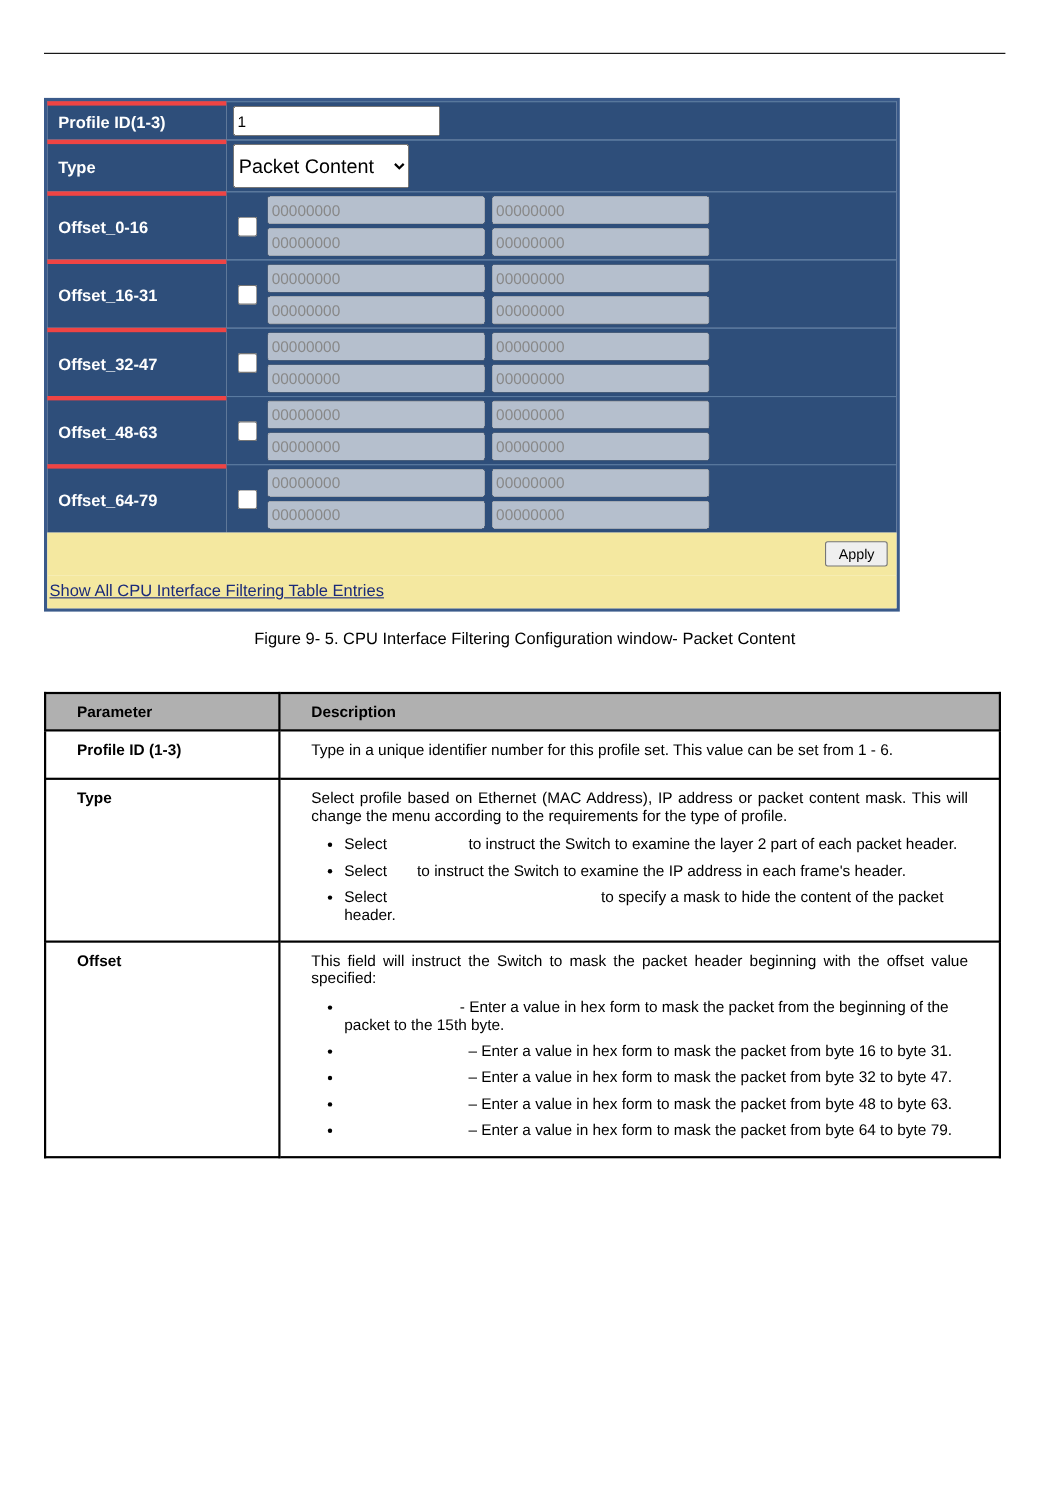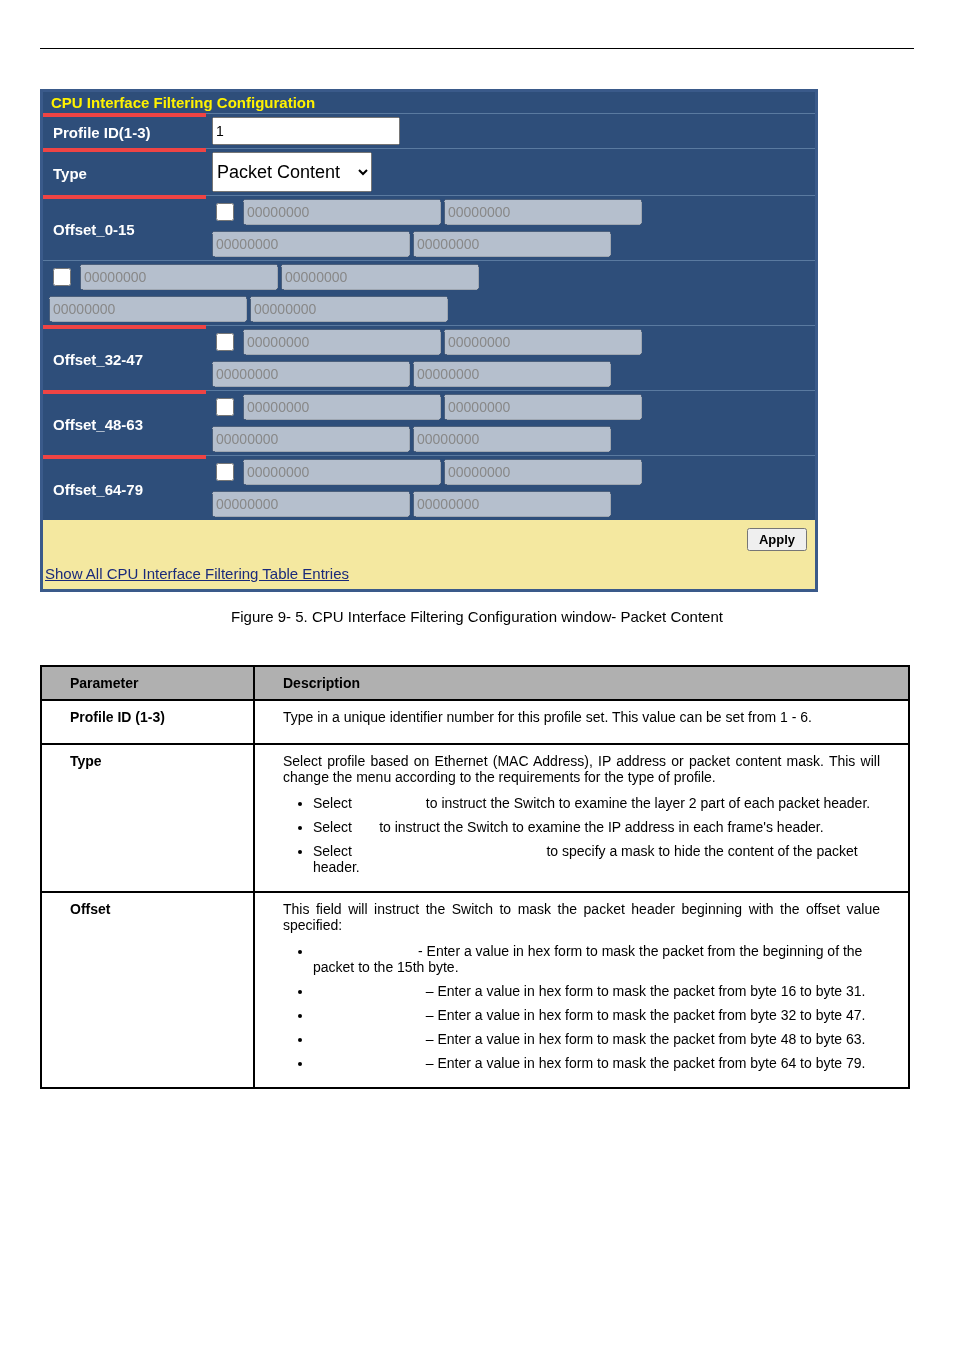--- a/index.html
+++ b/index.html
@@ -63,39 +63,38 @@
   align-items: center;
   gap: 6px;
   flex-wrap: wrap;
 }
 .offset-inputs input[type=checkbox]{
   width: 18px;
   height: 18px;
 }
 .offset-col {
   display: flex;
-  flex-direction: row;
+  flex-direction: column;
   gap: 3px;
   border-radius: 25px;
 }
 .offset-col input[type=text] {
   width: 190px;
   height: 20px;
   font-size: 14px;
   color: #888;
 }
 .apply-row {
   background: #f4e8a0;
   text-align: right;
   padding: 8px;
 }
 .apply-row button {
   padding: 2px 10px;
   font-size: 13px;
-  font-weight: bold;
 }
 .link-row {
   background: #f4e8a0;
   padding: 6px 2px;
 }
 .link-row a {
   color: #1a2a7a;
   text-decoration: underline;
   font-size: 15px;
 }
@@ -136,56 +135,56 @@
 .desc-body li {
   margin-bottom: 8px;
 }
 </style>
 </head>
 <body>
 
 <hr class="top">
 
 <div class="cfg-table">
-  <div class="cfg-title">CPU Interface Filtering Configuration</div>
 
   <div class="cfg-row">
     <div class="cfg-label">Profile ID(1-3)</div>
     <div class="cfg-cell">
       <input type="text" class="profile" value="1" style="">
     </div>
   </div>
 
   <div class="cfg-row">
     <div class="cfg-label">Type</div>
     <div class="cfg-cell">
       <select class="type">
         <option>Packet Content</option>
       </select>
     </div>
   </div>
 
   <div class="cfg-row">
-    <div class="cfg-label">Offset_0-15</div>
-    <div class="cfg-cell">
-      <div class="offset-inputs">
-        <input type="checkbox" style="">
-        <div class="offset-col">
-          <input type="text" disabled="" value="00000000" style="">
-          <input type="text" disabled="" value="00000000" style="">
-        </div>
-        <div class="offset-col">
-          <input type="text" disabled="" value="00000000" style="">
-          <input type="text" disabled="" value="00000000" style="">
-        </div>
-      </div>
-    </div>
-  </div>
-
-  <div class="cfg-row">
+    <div class="cfg-label">Offset_0-16</div>
+    <div class="cfg-cell">
+      <div class="offset-inputs">
+        <input type="checkbox" style="">
+        <div class="offset-col">
+          <input type="text" disabled="" value="00000000" style="">
+          <input type="text" disabled="" value="00000000" style="">
+        </div>
+        <div class="offset-col">
+          <input type="text" disabled="" value="00000000" style="">
+          <input type="text" disabled="" value="00000000" style="">
+        </div>
+      </div>
+    </div>
+  </div>
+
+  <div class="cfg-row">
+    <div class="cfg-label">Offset_16-31</div>
     <div class="cfg-cell">
       <div class="offset-inputs">
         <input type="checkbox" style="">
         <div class="offset-col">
           <input type="text" disabled="" value="00000000" style="">
           <input type="text" disabled="" value="00000000" style="">
         </div>
         <div class="offset-col">
           <input type="text" disabled="" value="00000000" style="">
           <input type="text" disabled="" value="00000000" style="">

